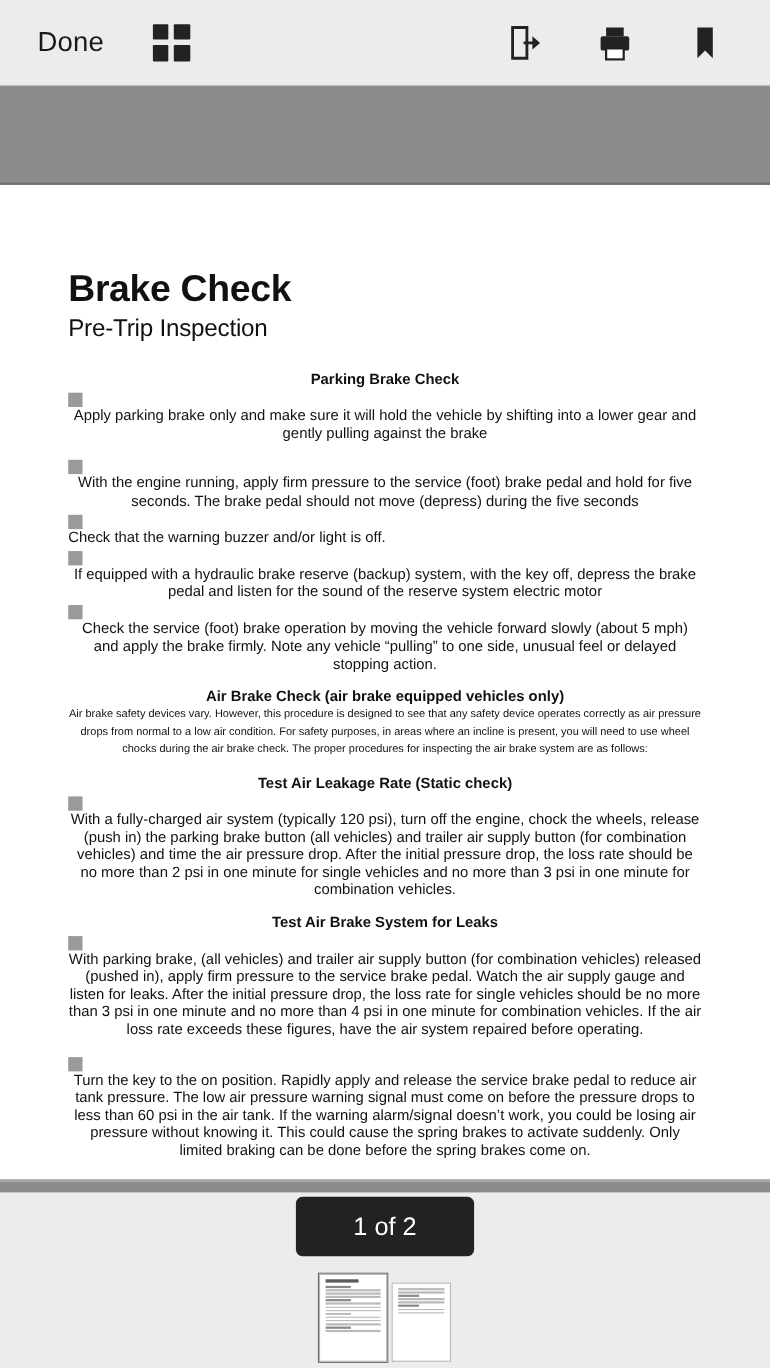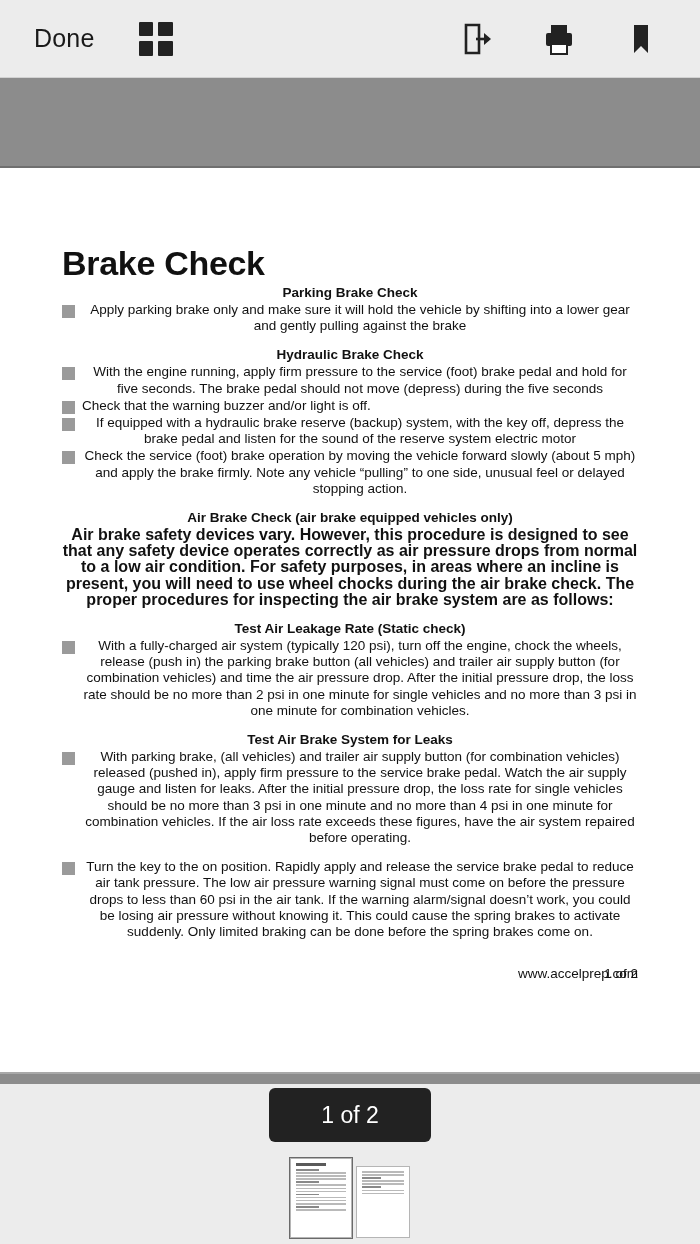--- a/index.html
+++ b/index.html
@@ -88,29 +88,29 @@
     margin-bottom: 26px;
     letter-spacing: -0.2px;
   }
   .sec { margin-bottom: 13px; text-align: center; }
   .sec-head {
     font-size: 13.5px;
     font-weight: bold;
     margin-bottom: 2px;
   }
   .sec-para {
-    font-size: 16px;
+    font-size: 10px;
     line-height: 16.2px;
     margin-bottom: 2px;
-    font-weight: bold;
   }
   .item {
     display: flex;
     align-items: flex-start;
     margin-bottom: 1px;
+    flex-direction: column;
   }
   .cbox {
     width: 13px; height: 13px;
     background: #9a9a9a;
     flex: 0 0 auto;
     margin-top: 3px;
     margin-right: 7px;
   }
   .item-text {
     font-size: 13.5px;
@@ -210,31 +210,31 @@
         <path d="M8 3 H22 V31 L15 24 L8 31 Z" fill="#222"></path>
       </svg>
     </div>
   </div>
 
   <div class="page-gap"></div>
 
   <div class="page-scroll">
     <div class="page">
       <h1 class="doc-title">Brake Check</h1>
+      <h2 class="doc-sub">Pre-Trip Inspection</h2>
 
       <div class="sec">
         <div class="sec-head">Parking Brake Check</div>
         <div class="item">
           <div class="cbox"></div>
           <div class="item-text">Apply parking brake only and make sure it will hold the vehicle by shifting into a lower gear and gently pulling against the brake</div>
         </div>
       </div>
 
       <div class="sec">
-        <div class="sec-head">Hydraulic Brake Check</div>
         <div class="item">
           <div class="cbox"></div>
           <div class="item-text">With the engine running, apply firm pressure to the service (foot) brake pedal and hold for five seconds. The brake pedal should not move (depress) during the five seconds</div>
         </div>
         <div class="item">
           <div class="cbox"></div>
           <div class="item-text">Check that the warning buzzer and/or light is off.</div>
         </div>
         <div class="item">
           <div class="cbox"></div>

